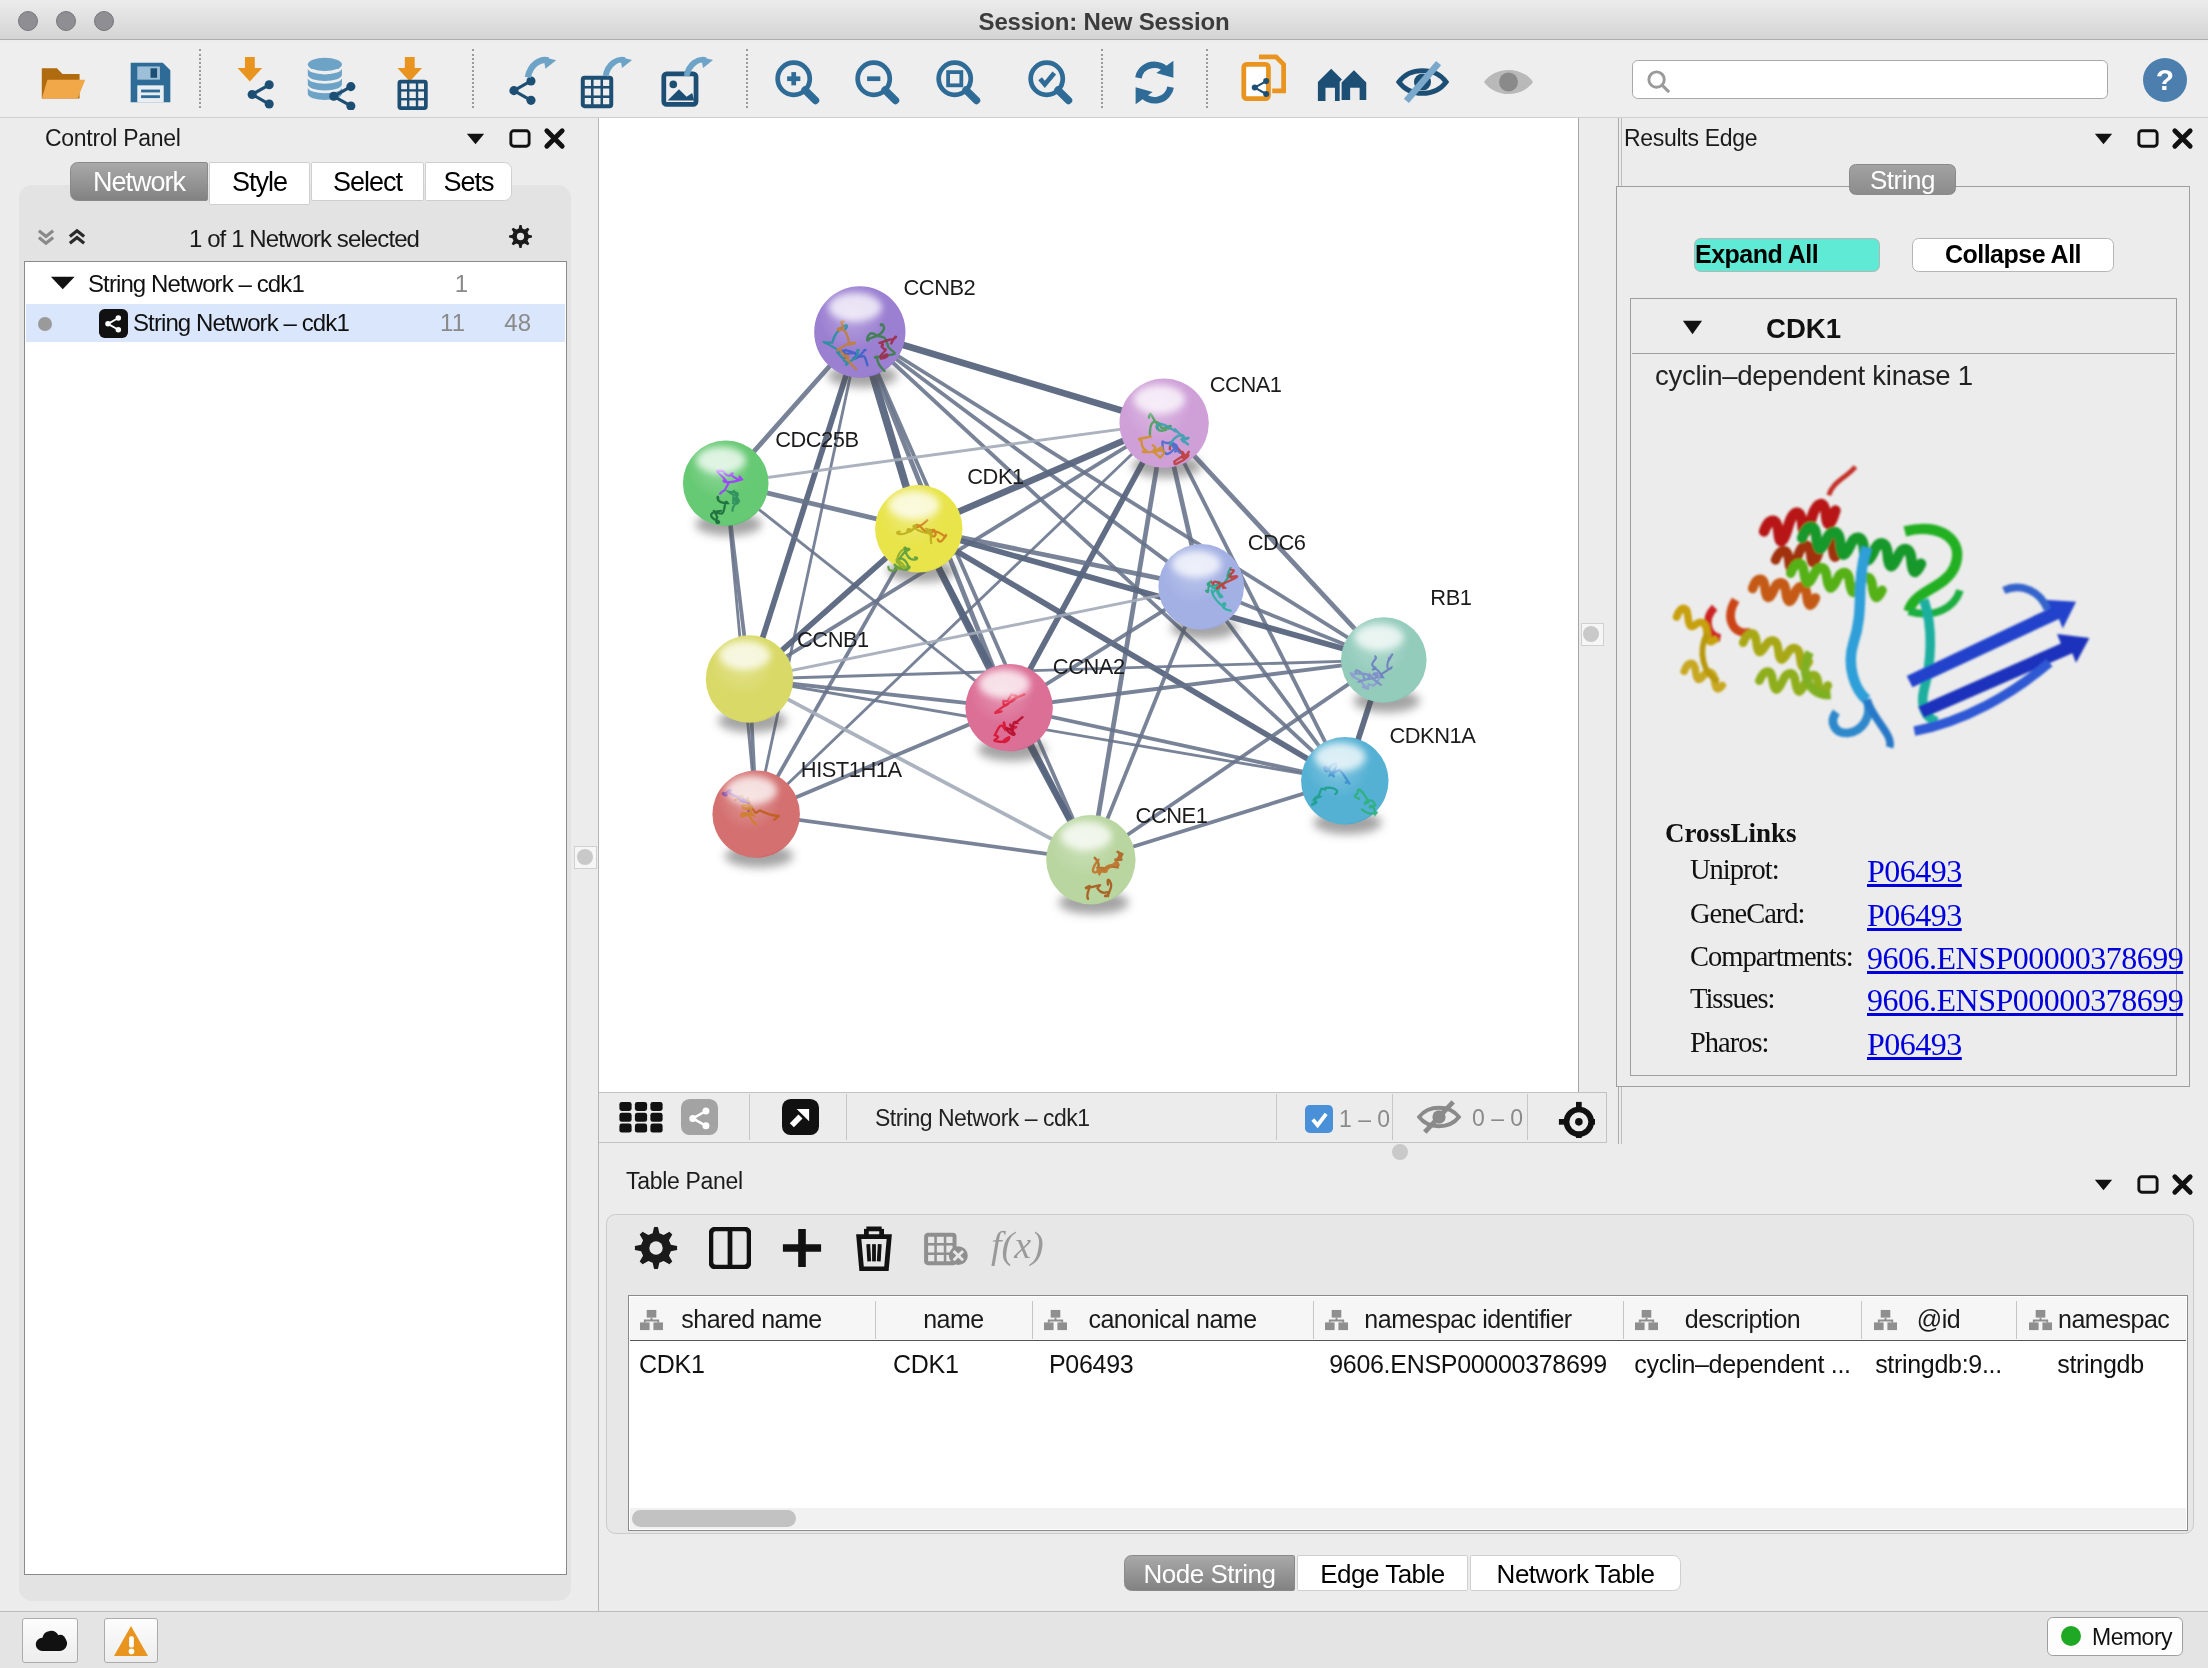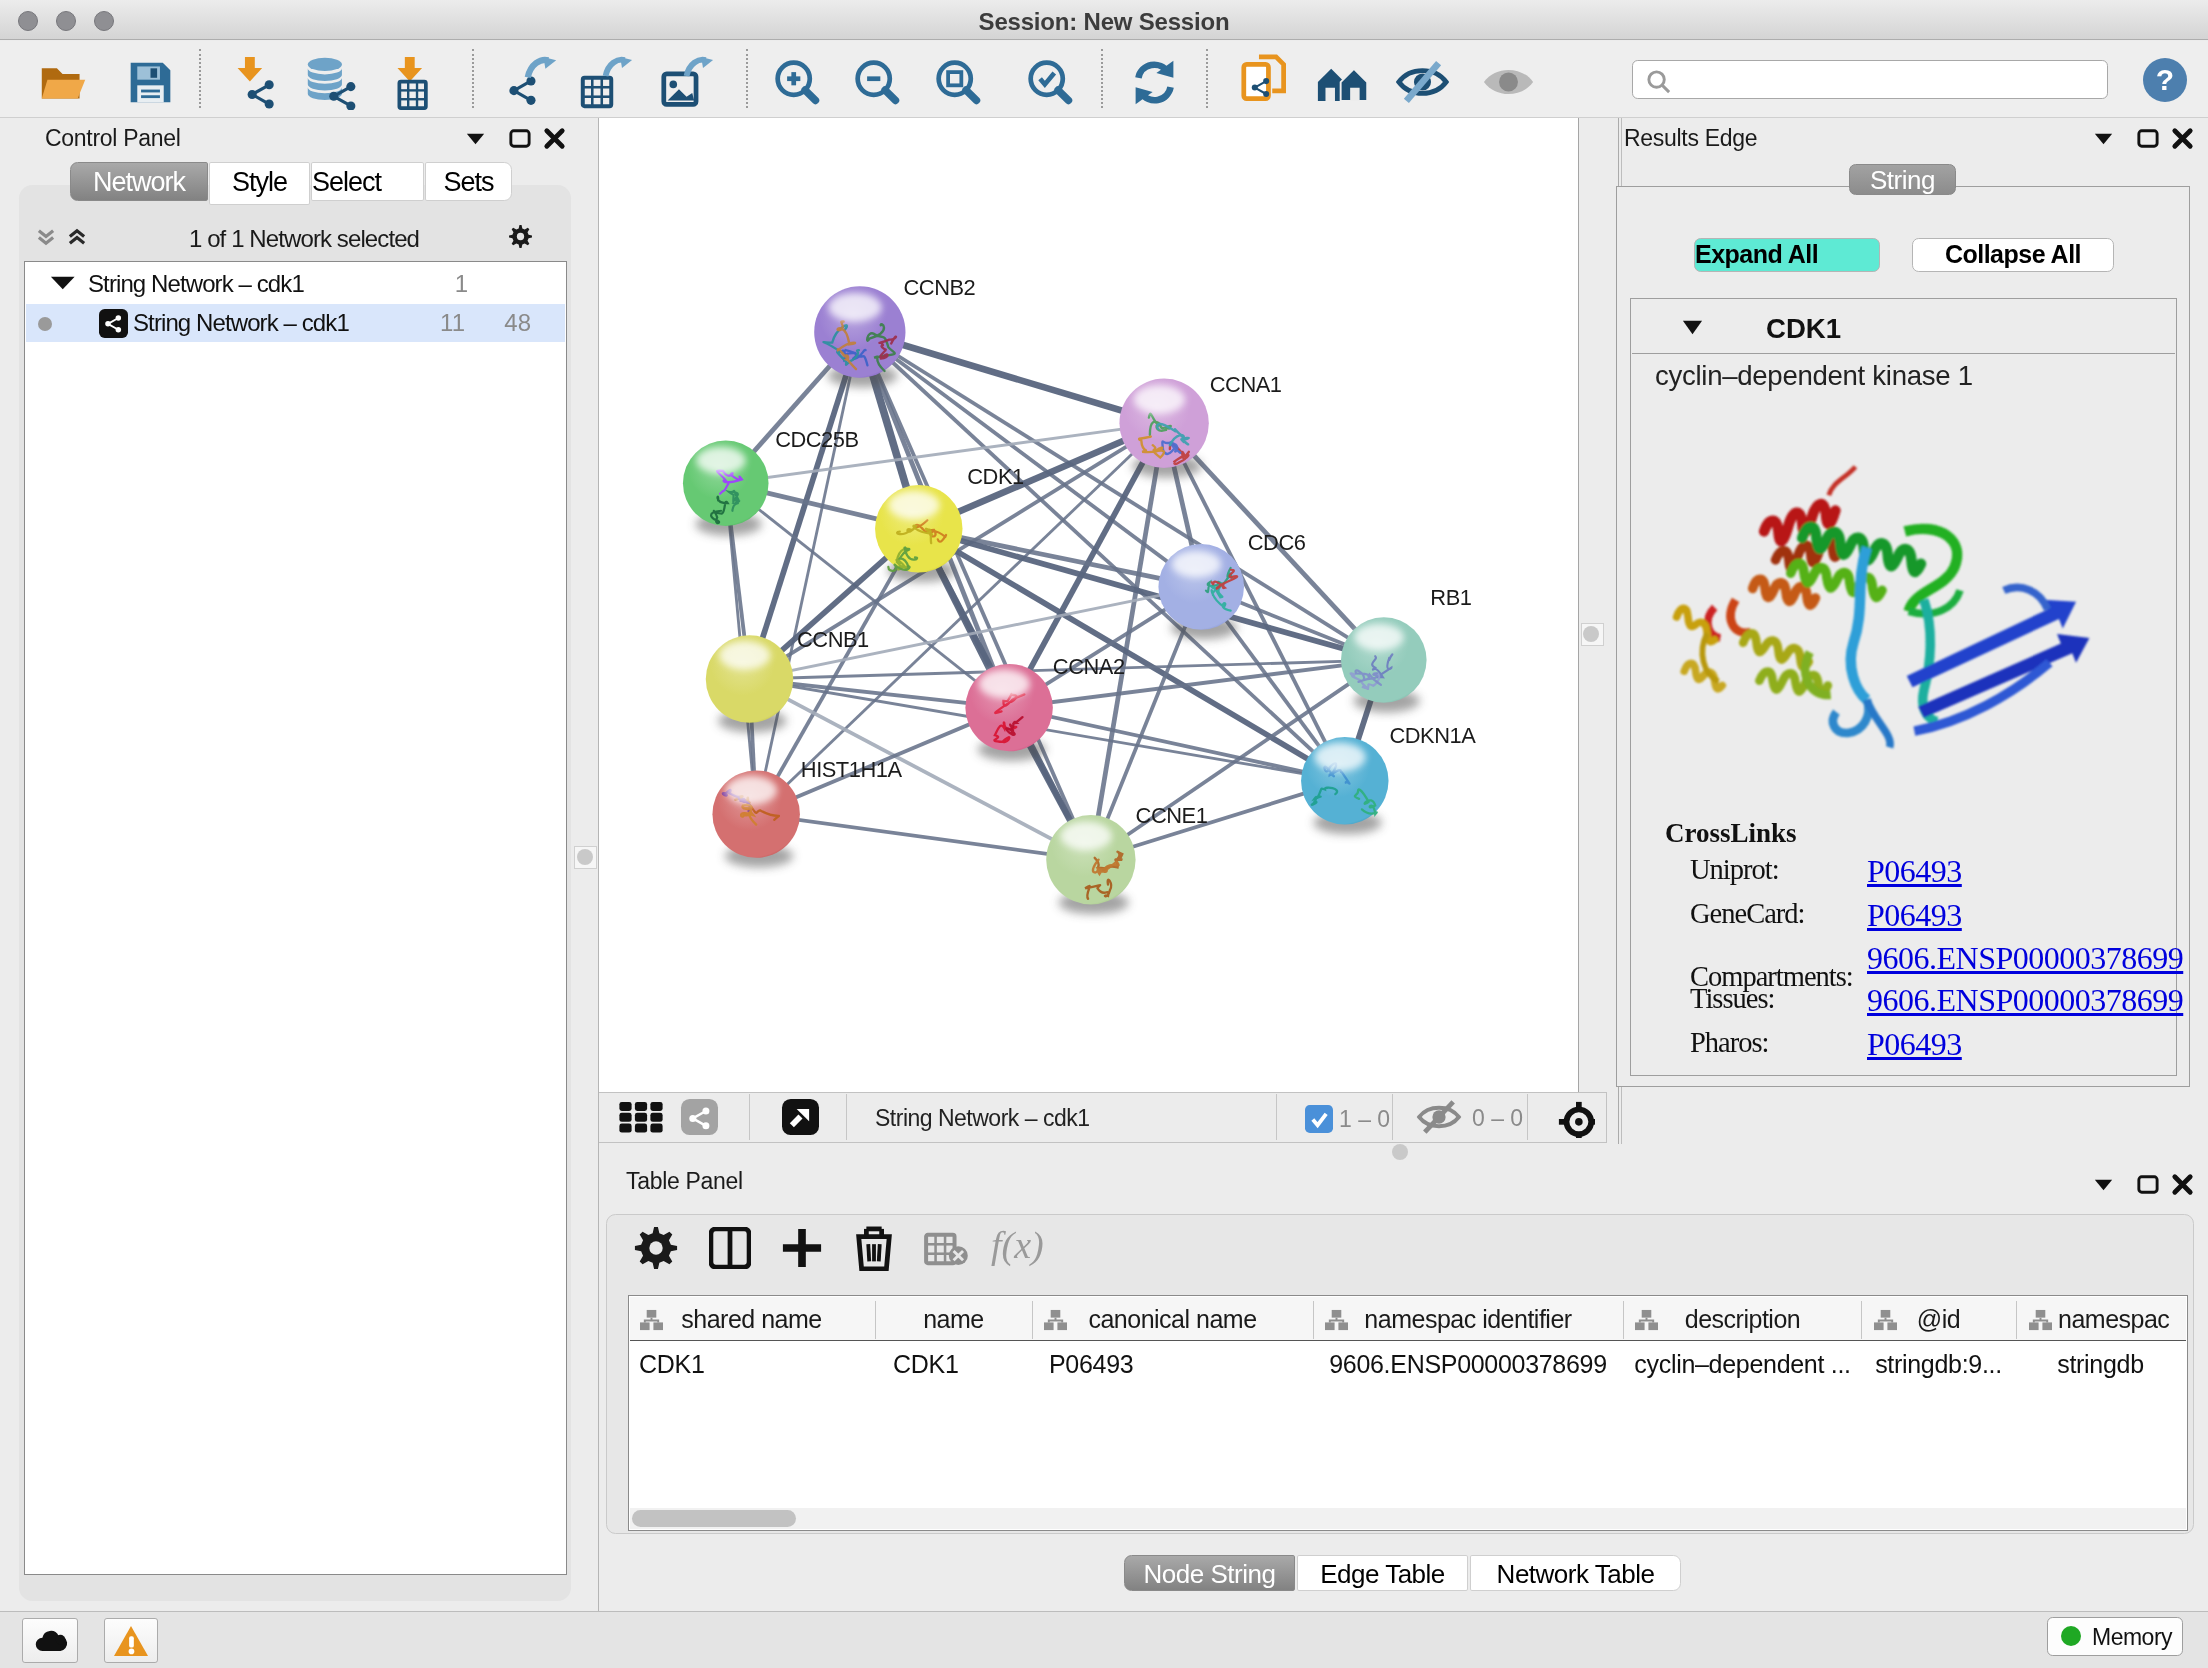--- a/index.html
+++ b/index.html
@@ -140,21 +140,21 @@
   </svg>
 <svg style="position:absolute;left:507px;top:126px" width="25" height="25" viewBox="0 0 26 26">
     <rect x="4" y="5" width="19" height="16" rx="3" fill="none" stroke="#111" stroke-width="3"></rect>
   </svg>
 <svg style="position:absolute;left:542px;top:126px" width="25" height="25" viewBox="0 0 26 26">
     <path d="M5 5 L21 21 M21 5 L5 21" stroke="#111" stroke-width="5" stroke-linecap="round"></path>
   </svg>
 <div class="abs" style="left:19px;top:185px;width:552px;height:1416px;background:#e3e3e3;border-radius:13.3px"></div>
 <div style="position:absolute;top:162px;height:39px;font-size:27px;letter-spacing:-1px;text-align:center;line-height:39px;border:1px solid #cfcfcf;left:70px;width:138px;background:linear-gradient(#a9a9a9,#828282);color:#fff;border-radius:7.6px 1.9px 1.9px 7.6px;border-color:#8a8a8a">Network</div>
 <div style="position:absolute;top:162px;height:43px;font-size:27px;letter-spacing:-1px;text-align:center;line-height:39px;border:1px solid #cfcfcf;left:209px;width:101px;background:#fff;border-radius:1.9px">Style</div>
-<div style="position:absolute;top:162px;height:39px;font-size:27px;letter-spacing:-1px;text-align:left;line-height:39px;border:1px solid #cfcfcf;left:311px;width:113px;background:#fff;border-radius:1.9px">Select</div>
+<div style="position:absolute;top:162px;height:39px;font-size:27px;letter-spacing:-1px;text-align:center;line-height:39px;border:1px solid #cfcfcf;left:311px;width:113px;background:#fff;border-radius:1.9px">Select</div>
 <div style="position:absolute;top:162px;height:39px;font-size:27px;letter-spacing:-1px;text-align:center;line-height:39px;border:1px solid #cfcfcf;left:425px;width:87px;background:#fff;border-radius:1.9px 7.6px 7.6px 1.9px">Sets</div>
 <svg style="position:absolute;left:36px;top:228px" width="20" height="19" viewBox="0 0 21 20">
     <path d="M3 3 L10.5 9 L18 3 M3 10 L10.5 16 L18 10" stroke="#8a8a8a" stroke-width="3.4" fill="none"></path>
   </svg>
 <svg style="position:absolute;left:67px;top:228px" width="20" height="19" viewBox="0 0 21 20">
     <path d="M3 9 L10.5 3 L18 9 M3 16 L10.5 10 L18 16" stroke="#2a2a2a" stroke-width="3.4" fill="none"></path>
   </svg>
 <div class="abs" style="left:114px;top:225px;width:380px;text-align:center;font-size:24px;letter-spacing:-0.9px;color:#1a1a1a">1 of 1 Network selected</div>
 <svg style="position:absolute;left:508px;top:224px" width="25" height="25" viewBox="0 0 48 48">
     <path d="M22 2 L26 2 L27.5 8.5 L32 10.5 L38 7 L41 10 L37.5 16 L39.5 20.5 L46 22 L46 26 L39.5 27.5 L37.5 32 L41 38 L38 41 L32 37.5 L27.5 39.5 L26 46 L22 46 L20.5 39.5 L16 37.5 L10 41 L7 38 L10.5 32 L8.5 27.5 L2 26 L2 22 L8.5 20.5 L10.5 16 L7 10 L10 7 L16 10.5 L20.5 8.5 Z" fill="#1a1a1a"></path>
@@ -491,21 +491,21 @@
       <path d="M258 288 C310 278 360 250 400 216" fill="none" stroke="#2f58d4" stroke-width="10"></path>
       <path d="M398 160 C390 140 370 132 352 140" fill="none" stroke="#3464cc" stroke-width="8"></path>
       <path d="M208 255 C216 278 236 292 232 305" fill="none" stroke="#2878c8" stroke-width="8"></path>
     </g>
   </svg>
 <div class="abs" style="left:1665px;top:818px;font-family:'Liberation Serif',serif;font-size:27px;font-weight:bold;color:#111">CrossLinks</div>
 <div class="abs" style="left:1690px;top:854px;font-family:'Liberation Serif',serif;font-size:28.5px;letter-spacing:-1px;color:#111">Uniprot:</div>
 <div class="abs" style="left:1867px;top:853px;font-family:'Liberation Serif',serif;font-size:32px;letter-spacing:-0.5px;color:#0000dd;text-decoration:underline">P06493</div>
 <div class="abs" style="left:1690px;top:898px;font-family:'Liberation Serif',serif;font-size:28.5px;letter-spacing:-1px;color:#111">GeneCard:</div>
 <div class="abs" style="left:1867px;top:897px;font-family:'Liberation Serif',serif;font-size:32px;letter-spacing:-0.5px;color:#0000dd;text-decoration:underline">P06493</div>
-<div class="abs" style="left:1690px;top:961px;font-family:'Liberation Serif',serif;font-size:28.5px;letter-spacing:-1px;color:#111">Compartments:</div>
+<div class="abs" style="left:1690px;top:941px;font-family:'Liberation Serif',serif;font-size:28.5px;letter-spacing:-1px;color:#111">Compartments:</div>
 <div class="abs" style="left:1867px;top:940px;font-family:'Liberation Serif',serif;font-size:32px;letter-spacing:-0.5px;color:#0000dd;text-decoration:underline">9606.ENSP00000378699</div>
 <div class="abs" style="left:1690px;top:983px;font-family:'Liberation Serif',serif;font-size:28.5px;letter-spacing:-1px;color:#111">Tissues:</div>
 <div class="abs" style="left:1867px;top:982px;font-family:'Liberation Serif',serif;font-size:32px;letter-spacing:-0.5px;color:#0000dd;text-decoration:underline">9606.ENSP00000378699</div>
 <div class="abs" style="left:1690px;top:1027px;font-family:'Liberation Serif',serif;font-size:28.5px;letter-spacing:-1px;color:#111">Pharos:</div>
 <div class="abs" style="left:1867px;top:1026px;font-family:'Liberation Serif',serif;font-size:32px;letter-spacing:-0.5px;color:#0000dd;text-decoration:underline">P06493</div>
 <div class="abs ttl" style="left:626px;top:1168px">Table Panel</div>
 <svg style="position:absolute;left:2091px;top:1172px" width="25" height="25" viewBox="0 0 26 26">
     <path d="M4 8 L22 8 L13 19 Z" fill="#111"></path>
   </svg>
 <svg style="position:absolute;left:2135px;top:1172px" width="25" height="25" viewBox="0 0 26 26">

